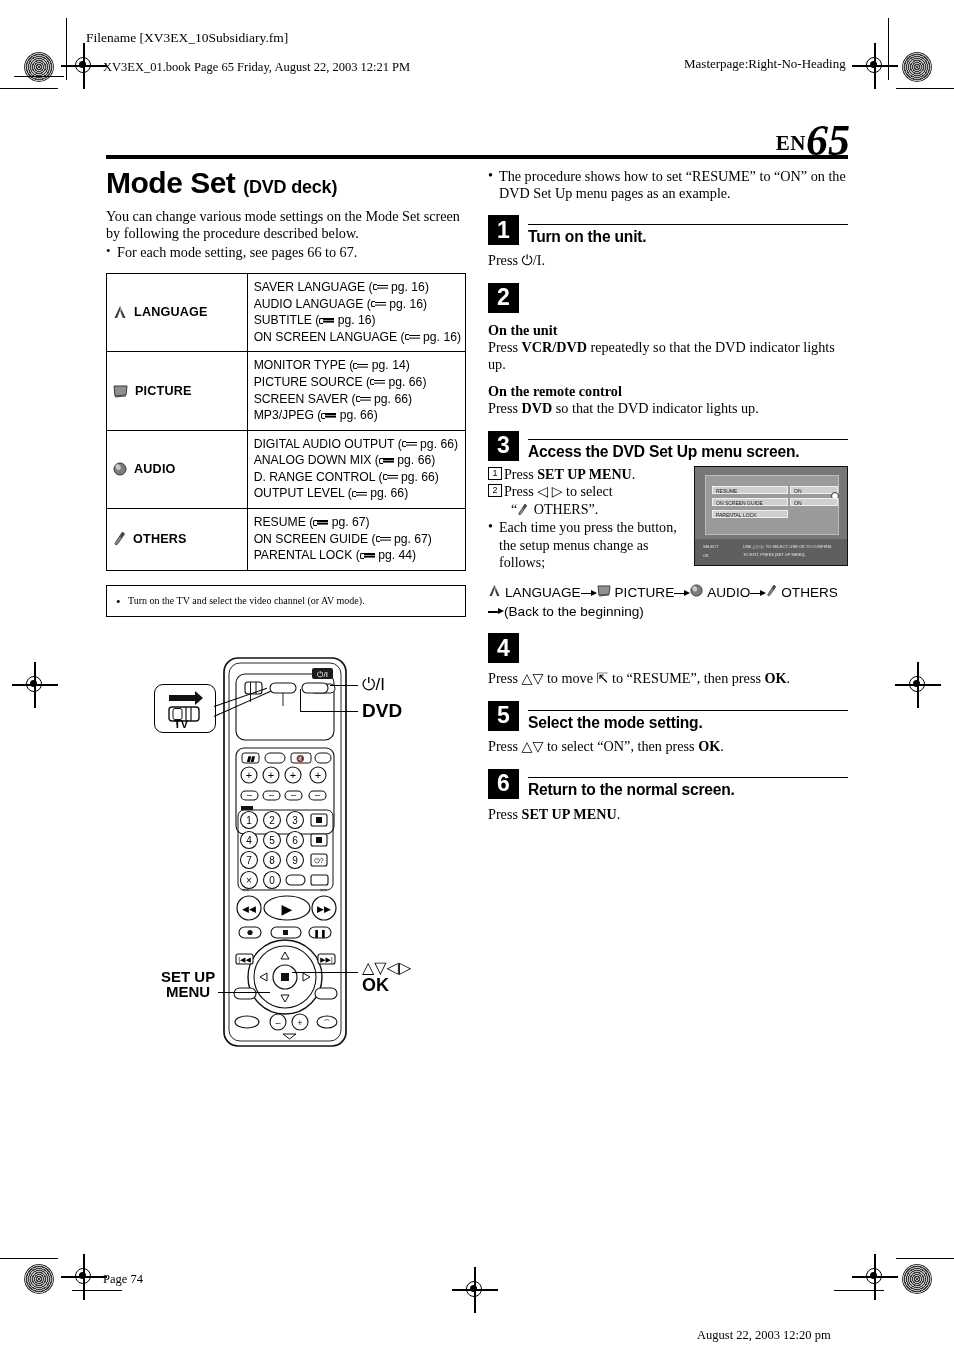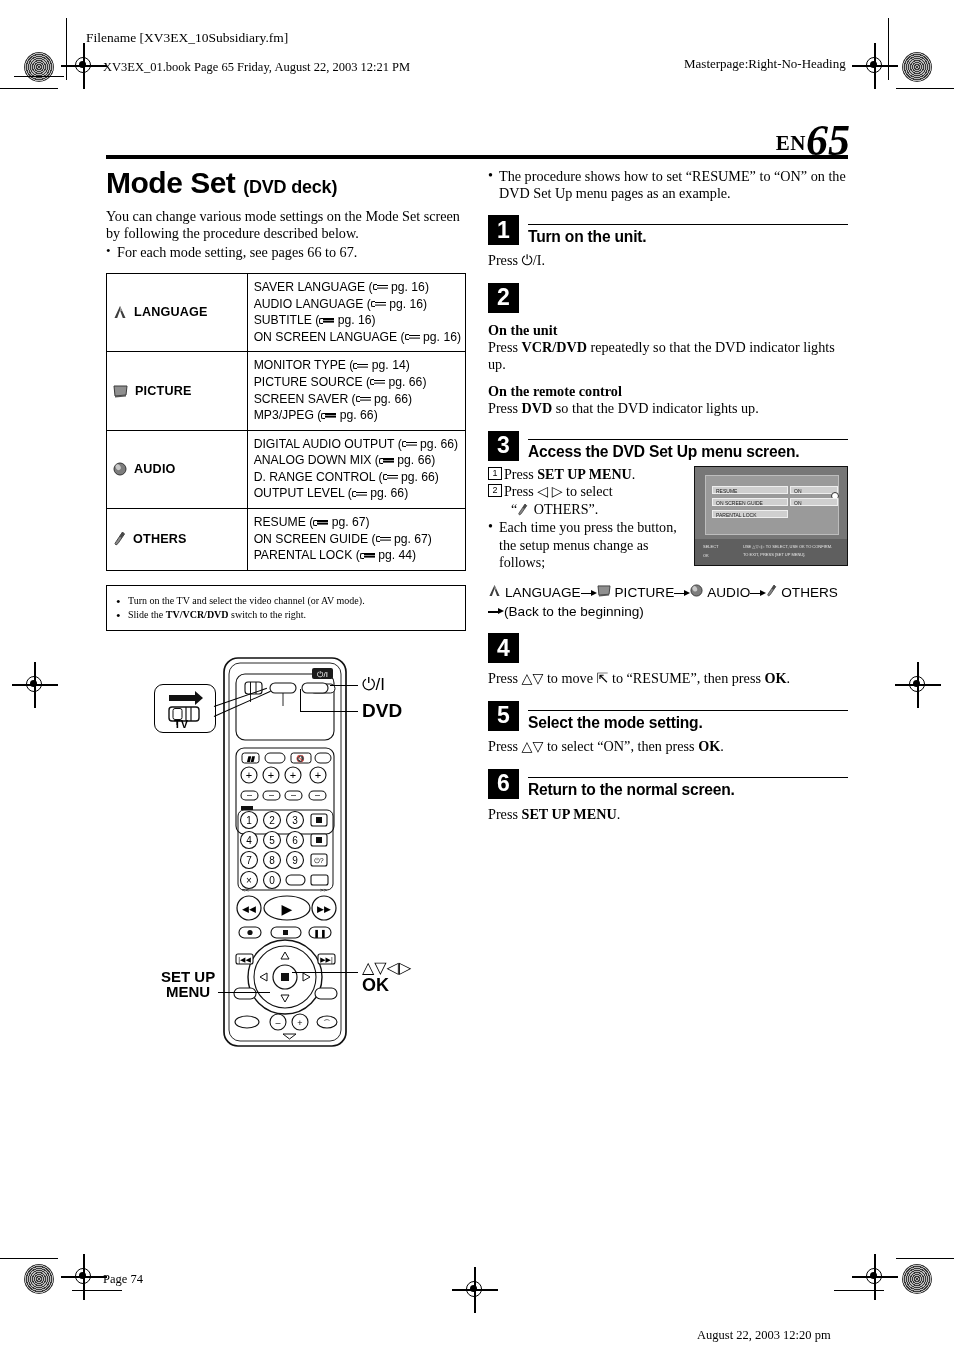--- a/index.html
+++ b/index.html
@@ -269,21 +269,20 @@
               <div><span>ON SCREEN GUIDE</span> (<span class="fing"></span> <span>pg. 67</span>)</div>
               <div><span>PARENTAL LOCK</span> (<span class="fing"></span> <span>pg. 44</span>)</div>
             </div>
           </td>
         </tr>
       </tbody>
     </table>
 
     <div class="notebox">
       <div class="bul">Turn on the TV and select the video channel (or AV mode).</div>
-      <div class="bul"><span>Slide the </span><b>TV/VCR/DVD</b><span> switch to the right.</span></div>
     </div>
   </div>
 
   <div class="colR">
 
     <div class="topnote">The procedure shows how to set “RESUME” to “ON” on the DVD Set Up menu pages as an example.</div>
 
     <div class="step">
       <div class="stephead">
         <div class="stepnum">1</div>

